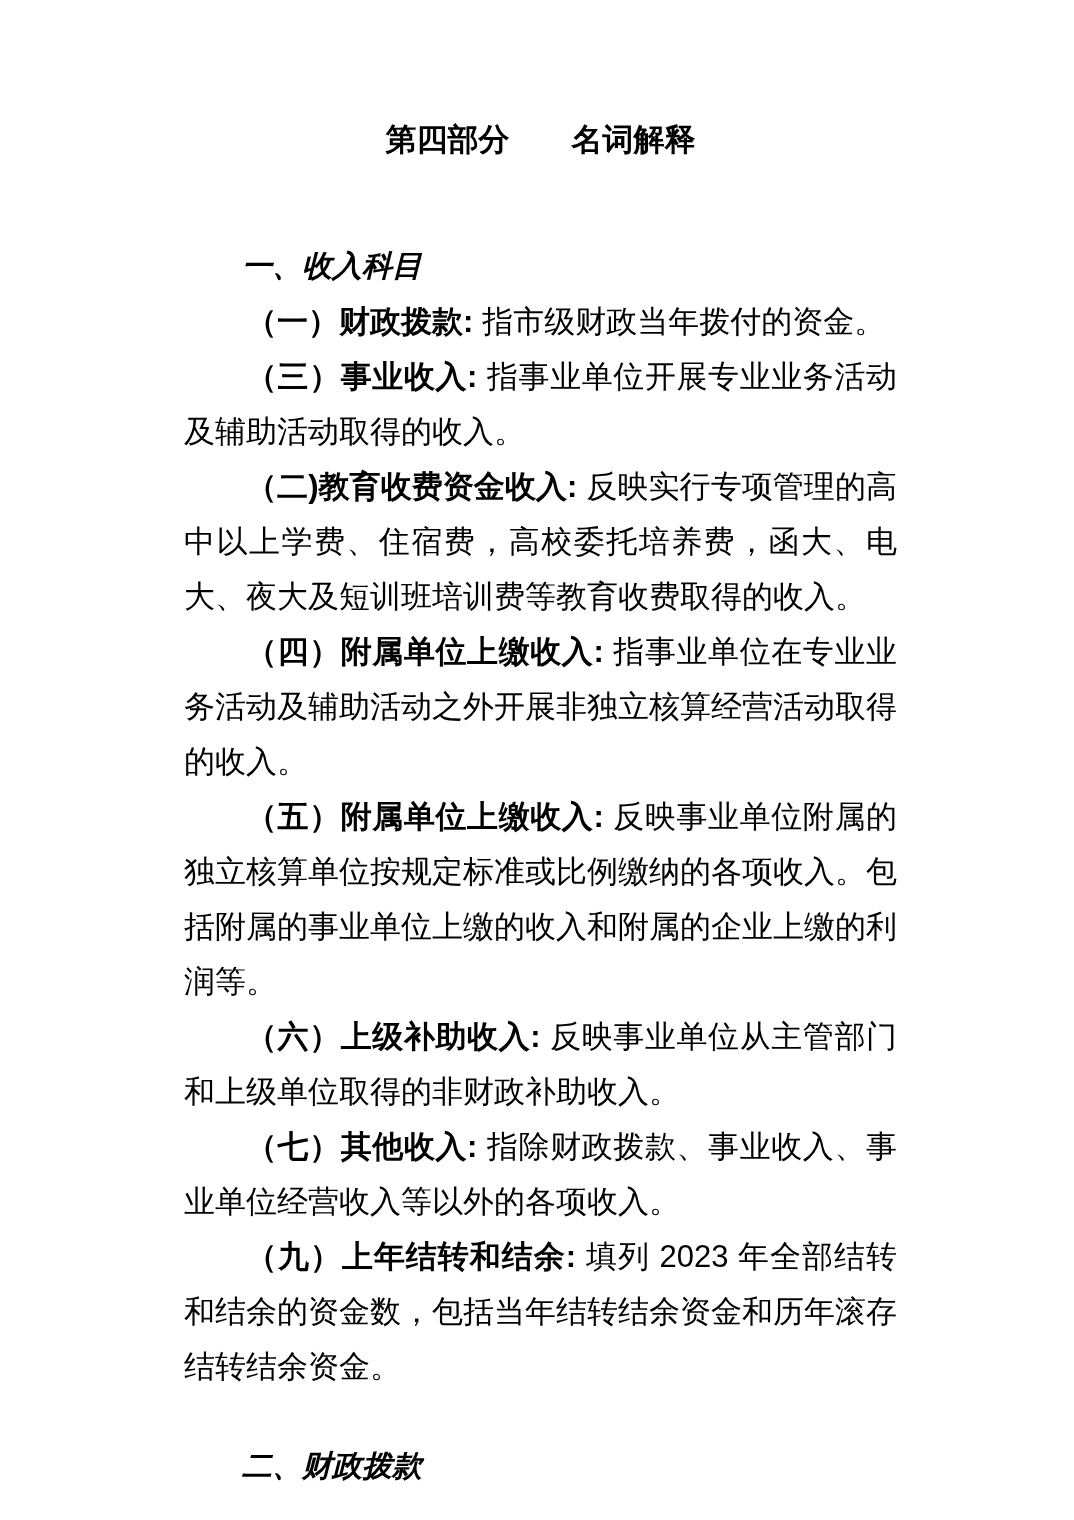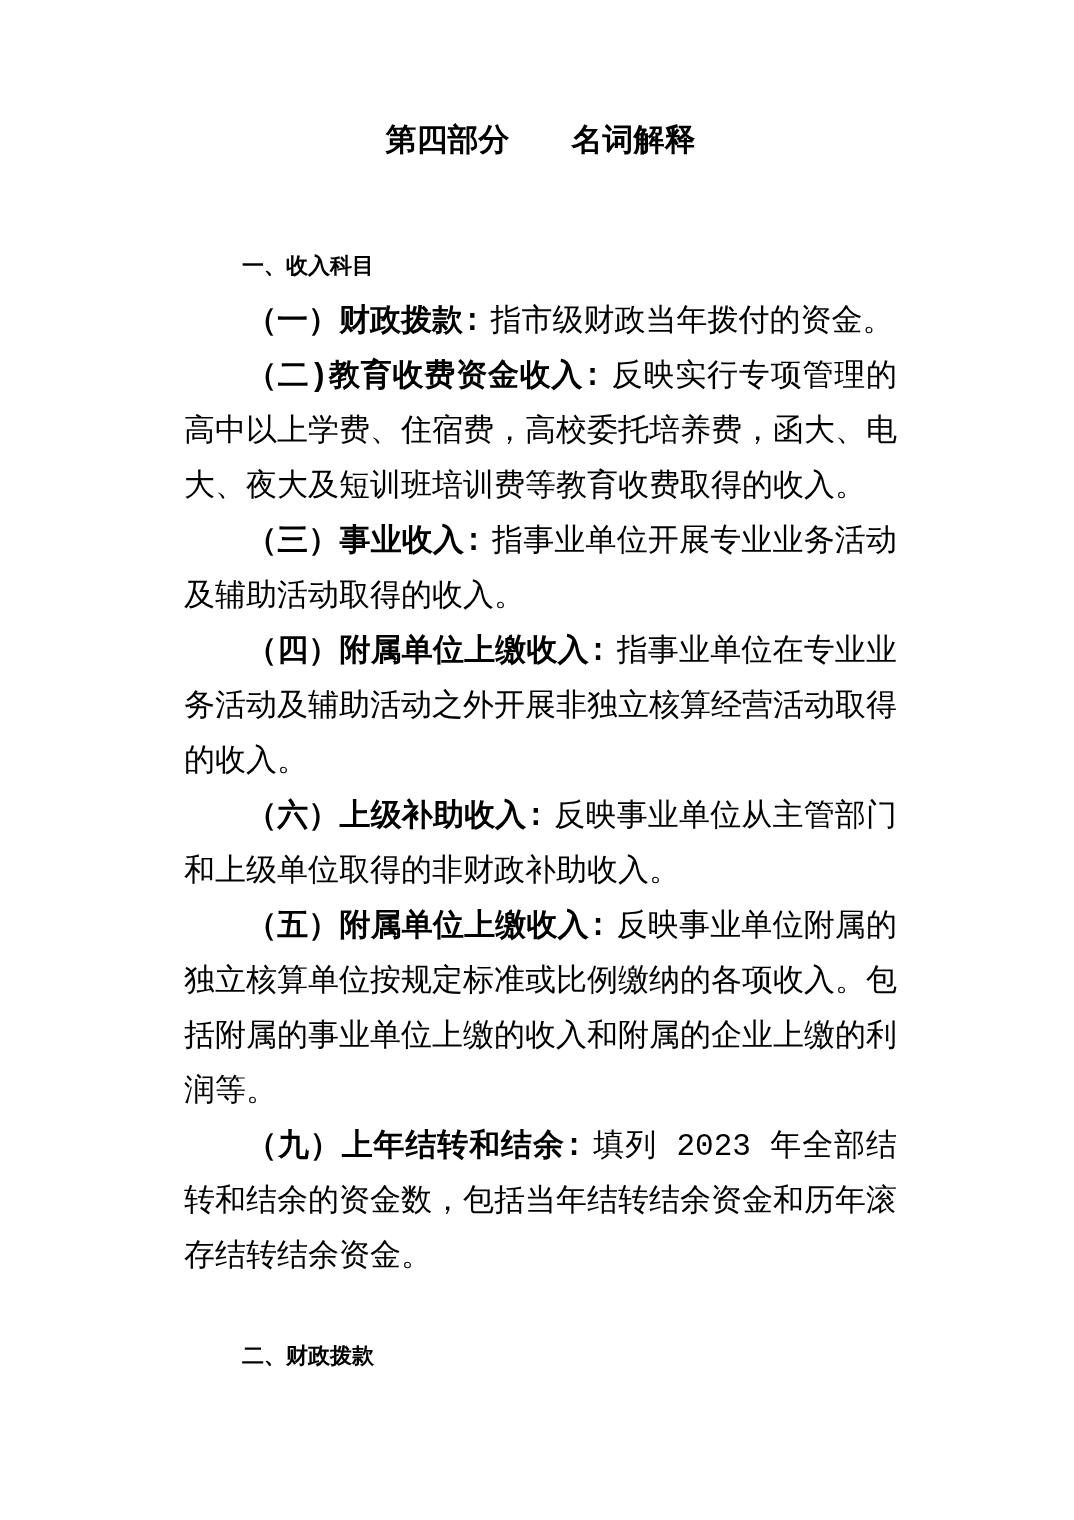--- a/index.html
+++ b/index.html
@@ -25,73 +25,77 @@
     font-family: "Liberation Sans", "DejaVu Sans", sans-serif;
     font-weight: bold;
     font-size: 31px;
     line-height: 44px;
     white-space: pre;
   }
   .section-heading {
     margin: 0;
     font-family: "Liberation Sans", "DejaVu Sans", sans-serif;
     font-weight: bold;
-    font-size: 22px;
+    font-size: 30px;
     line-height: 56px;
     text-indent: 58px;
+    font-style: italic;
   }
   .section-heading.expense {
     margin-top: 44px;
   }
   p.term {
     margin: 0;
     font-size: 31px;
     line-height: 55px;
     text-indent: 62px;
     text-align: justify;
-    font-family: Liberation Mono, monospace;
+    font-family: Liberation Sans, sans-serif;
   }
   .term-label {
     font-weight: bold;
     margin-right: 9px;
   }
 </style>
 </head>
 <body>
 
 <div class="page">
 
   <h1 class="doc-title">第四部分　　名词解释</h1>
 
   <h2 class="section-heading">一、收入科目</h2>
 
   <p class="term">
     <b class="term-label">（一）财政拨款:</b><span>指市级财政当年拨付的资金。</span>
   </p>
 
   <p class="term">
-    <b class="term-label">（二)教育收费资金收入:</b><span>反映实行专项管理的高中以上学费、住宿费，高校委托培养费，函大、电大、夜大及短训班培训费等教育收费取得的收入。</span>
+    <b class="term-label">（三）事业收入:</b><span>指事业单位开展专业业务活动及辅助活动取得的收入。</span>
   </p>
 
   <p class="term">
-    <b class="term-label">（三）事业收入:</b><span>指事业单位开展专业业务活动及辅助活动取得的收入。</span>
+    <b class="term-label">（二)教育收费资金收入:</b><span>反映实行专项管理的高中以上学费、住宿费，高校委托培养费，函大、电大、夜大及短训班培训费等教育收费取得的收入。</span>
   </p>
 
   <p class="term">
     <b class="term-label">（四）附属单位上缴收入:</b><span>指事业单位在专业业务活动及辅助活动之外开展非独立核算经营活动取得的收入。</span>
   </p>
 
   <p class="term">
+    <b class="term-label">（五）附属单位上缴收入:</b><span>反映事业单位附属的独立核算单位按规定标准或比例缴纳的各项收入。包括附属的事业单位上缴的收入和附属的企业上缴的利润等。</span>
+  </p>
+
+  <p class="term">
     <b class="term-label">（六）上级补助收入:</b><span>反映事业单位从主管部门和上级单位取得的非财政补助收入。</span>
   </p>
 
   <p class="term">
-    <b class="term-label">（五）附属单位上缴收入:</b><span>反映事业单位附属的独立核算单位按规定标准或比例缴纳的各项收入。包括附属的事业单位上缴的收入和附属的企业上缴的利润等。</span>
+    <b class="term-label">（七）其他收入:</b><span>指除财政拨款、事业收入、事业单位经营收入等以外的各项收入。</span>
   </p>
-
 
 
   <p class="term">
     <b class="term-label">（九）上年结转和结余:</b><span>填列 2023 年全部结转和结余的资金数，包括当年结转结余资金和历年滚存结转结余资金。</span>
   </p>
 
   <h2 class="section-heading expense">二、财政拨款</h2>
 
 </div>
 

